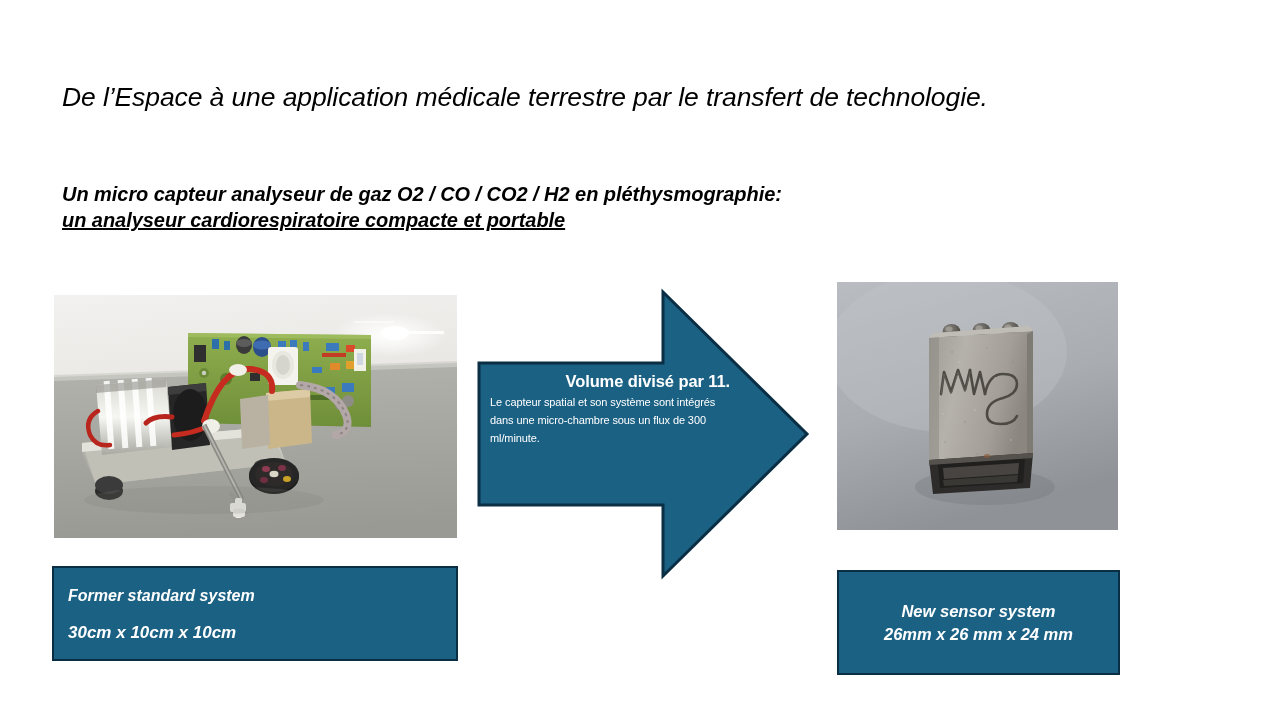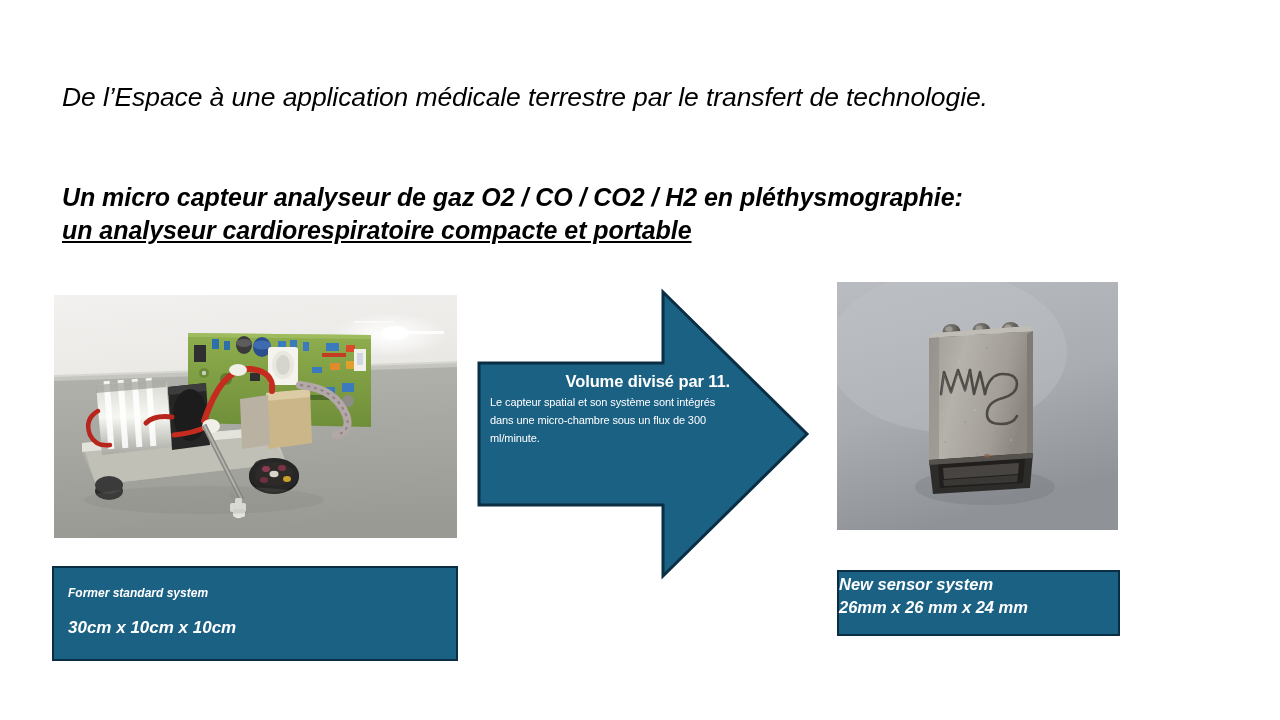--- a/index.html
+++ b/index.html
@@ -30,21 +30,21 @@
     font-weight: normal;
     font-style: italic;
     color: #000000;
     letter-spacing: -0.1px;
   }
   .subtitle {
     position: absolute;
     left: 62px;
     top: 181px;
     width: 930px;
-    font-size: 25px;
+    font-size: 20px;
     line-height: 1.32;
     font-weight: bold;
     font-style: italic;
     color: #000000;
     letter-spacing: -0.05px;
   }
   .subtitle .line2 { display: block; text-decoration: underline; }
 
   
   .photo {
@@ -107,35 +107,35 @@
     font-weight: bold;
   }
   .cap-left {
     left: 52px;
     top: 566px;
     width: 406px;
     height: 95px;
     padding: 18px 0 0 14px;
   }
   .cap-left .l1 {
-    font-size: 12px;
+    font-size: 16px;
     line-height: 1.2;
     margin-bottom: 18px;
   }
   .cap-left .l2 {
     font-size: 17px;
     line-height: 1.2;
   }
   .cap-right {
     left: 837px;
     top: 570px;
     width: 283px;
-    height: 66px;
-    padding-top: 1px;
-    text-align: left;
+    height: 105px;
+    padding-top: 28px;
+    text-align: center;
   }
   .cap-right .r1,
   .cap-right .r2,
   .cap-right .r3 {
     font-size: 16.5px;
     line-height: 1.42;
   }
   .cap-right .paren {
     font-style: normal;
   }

